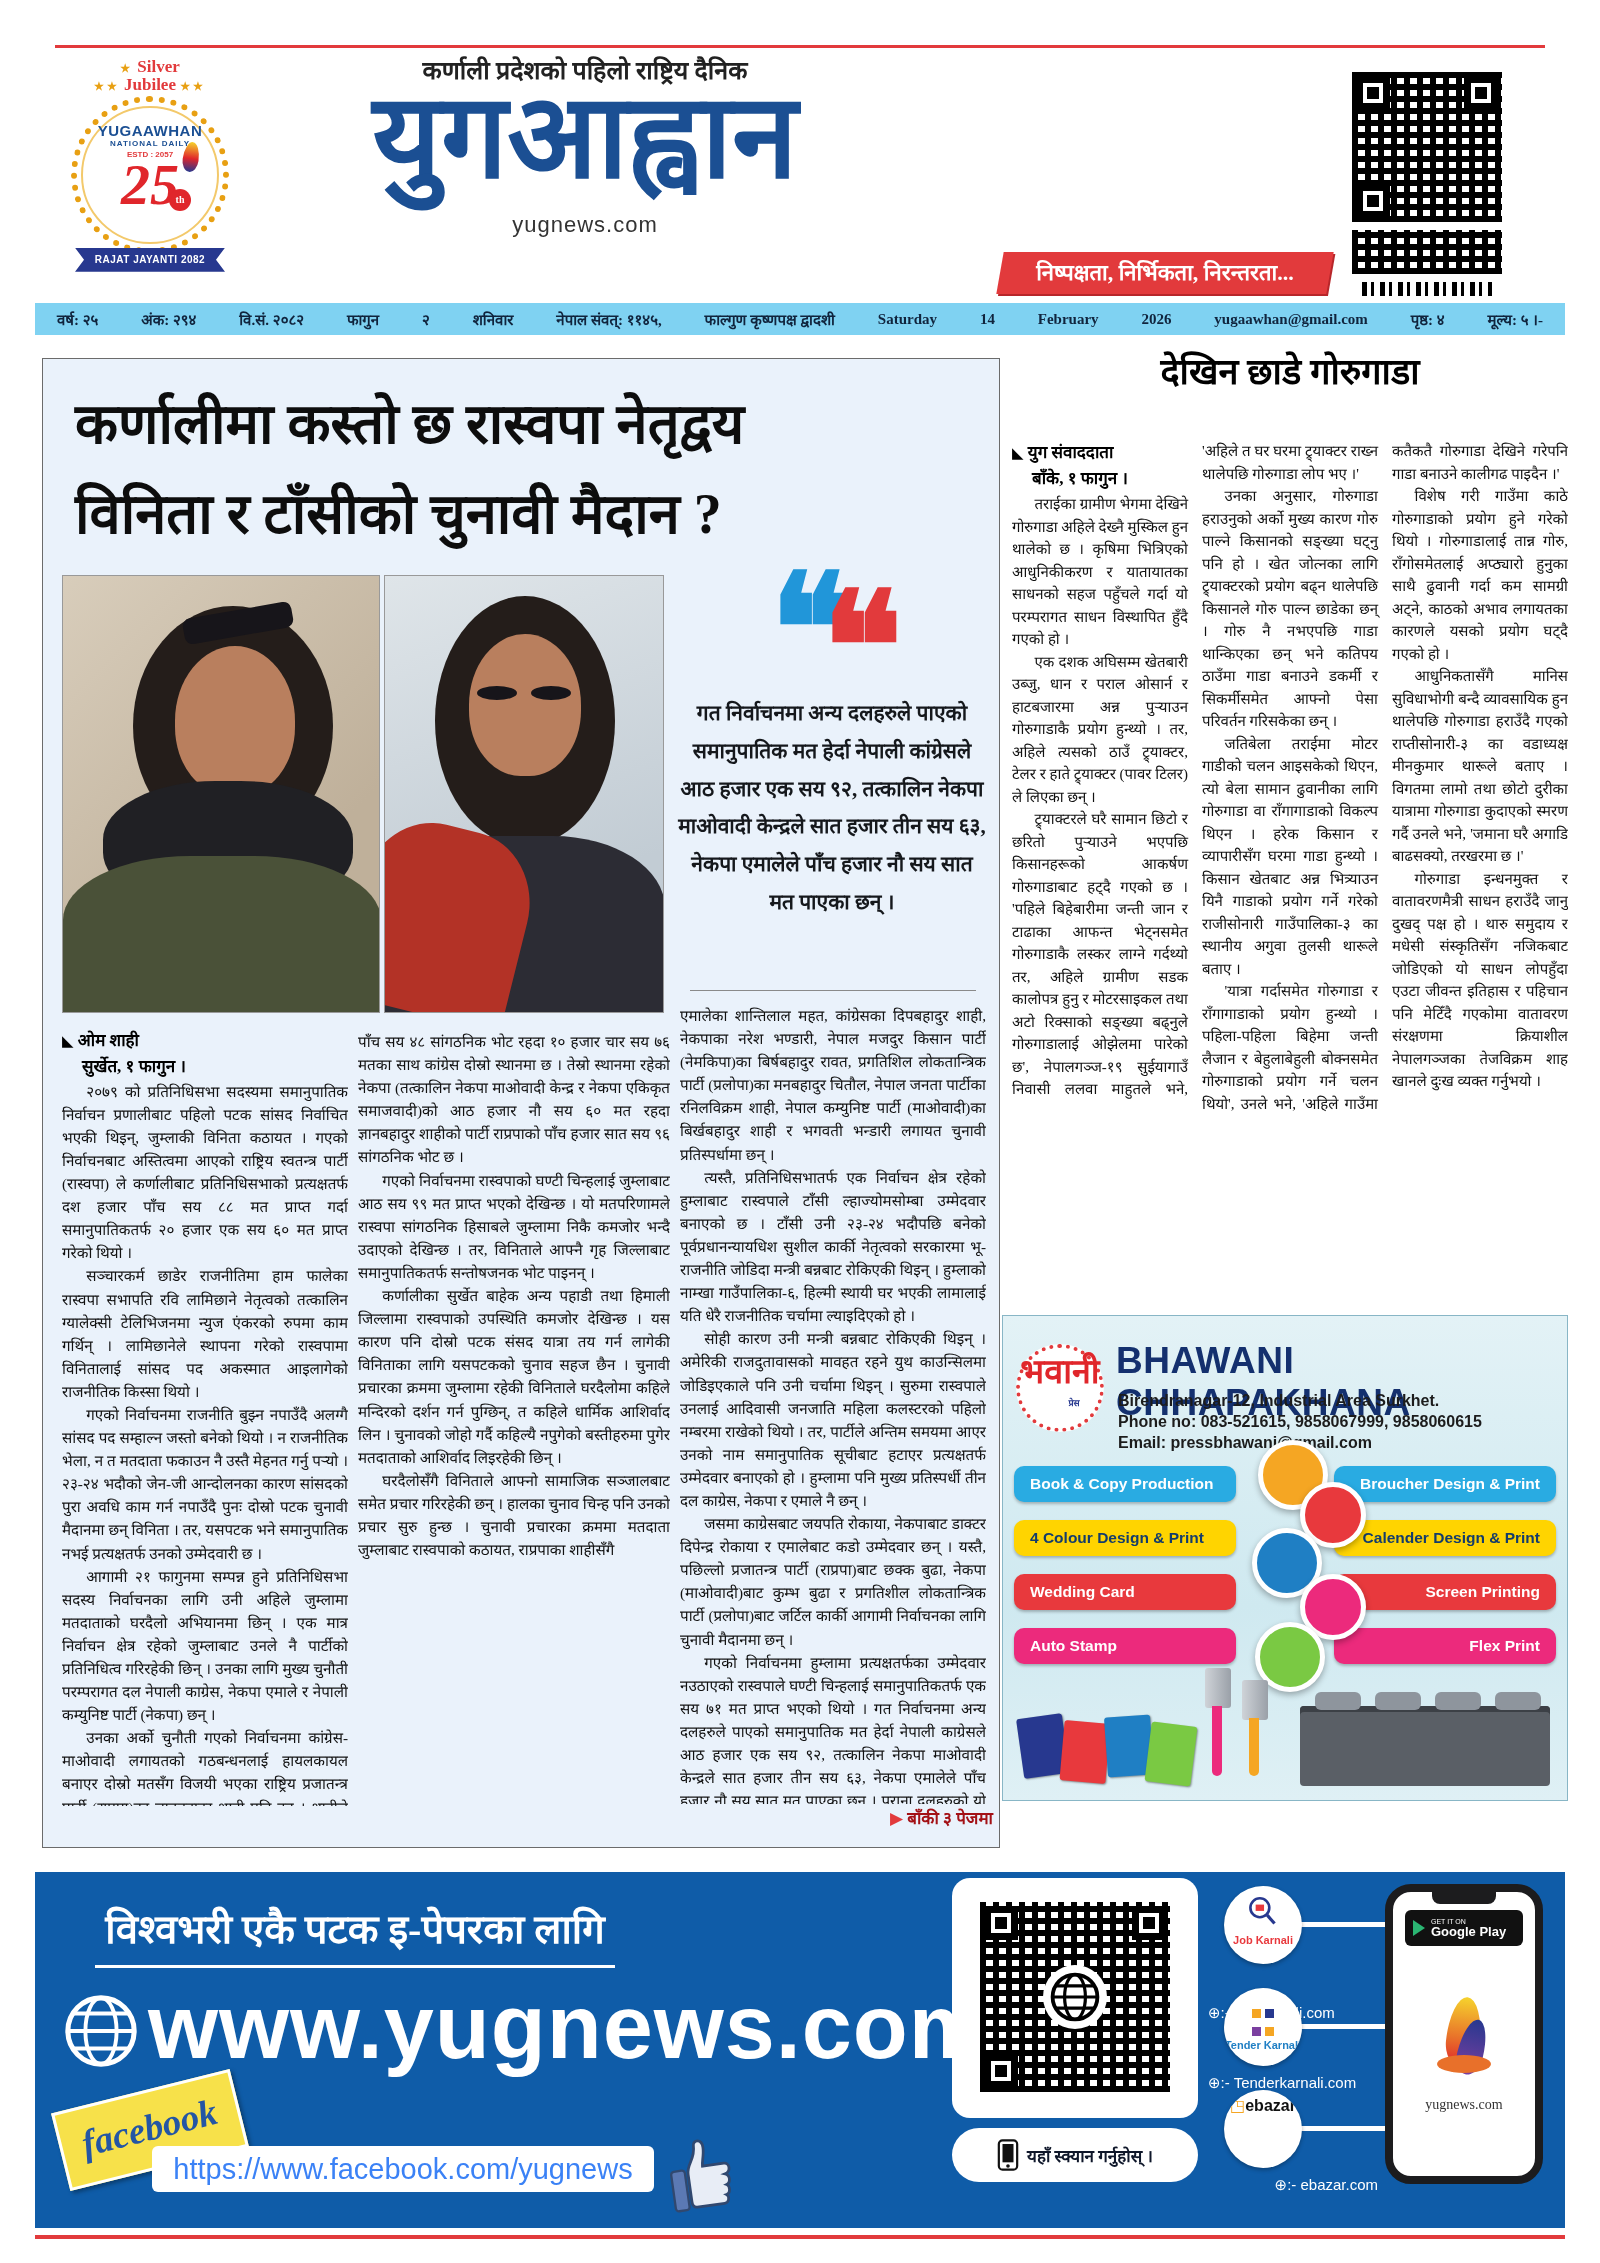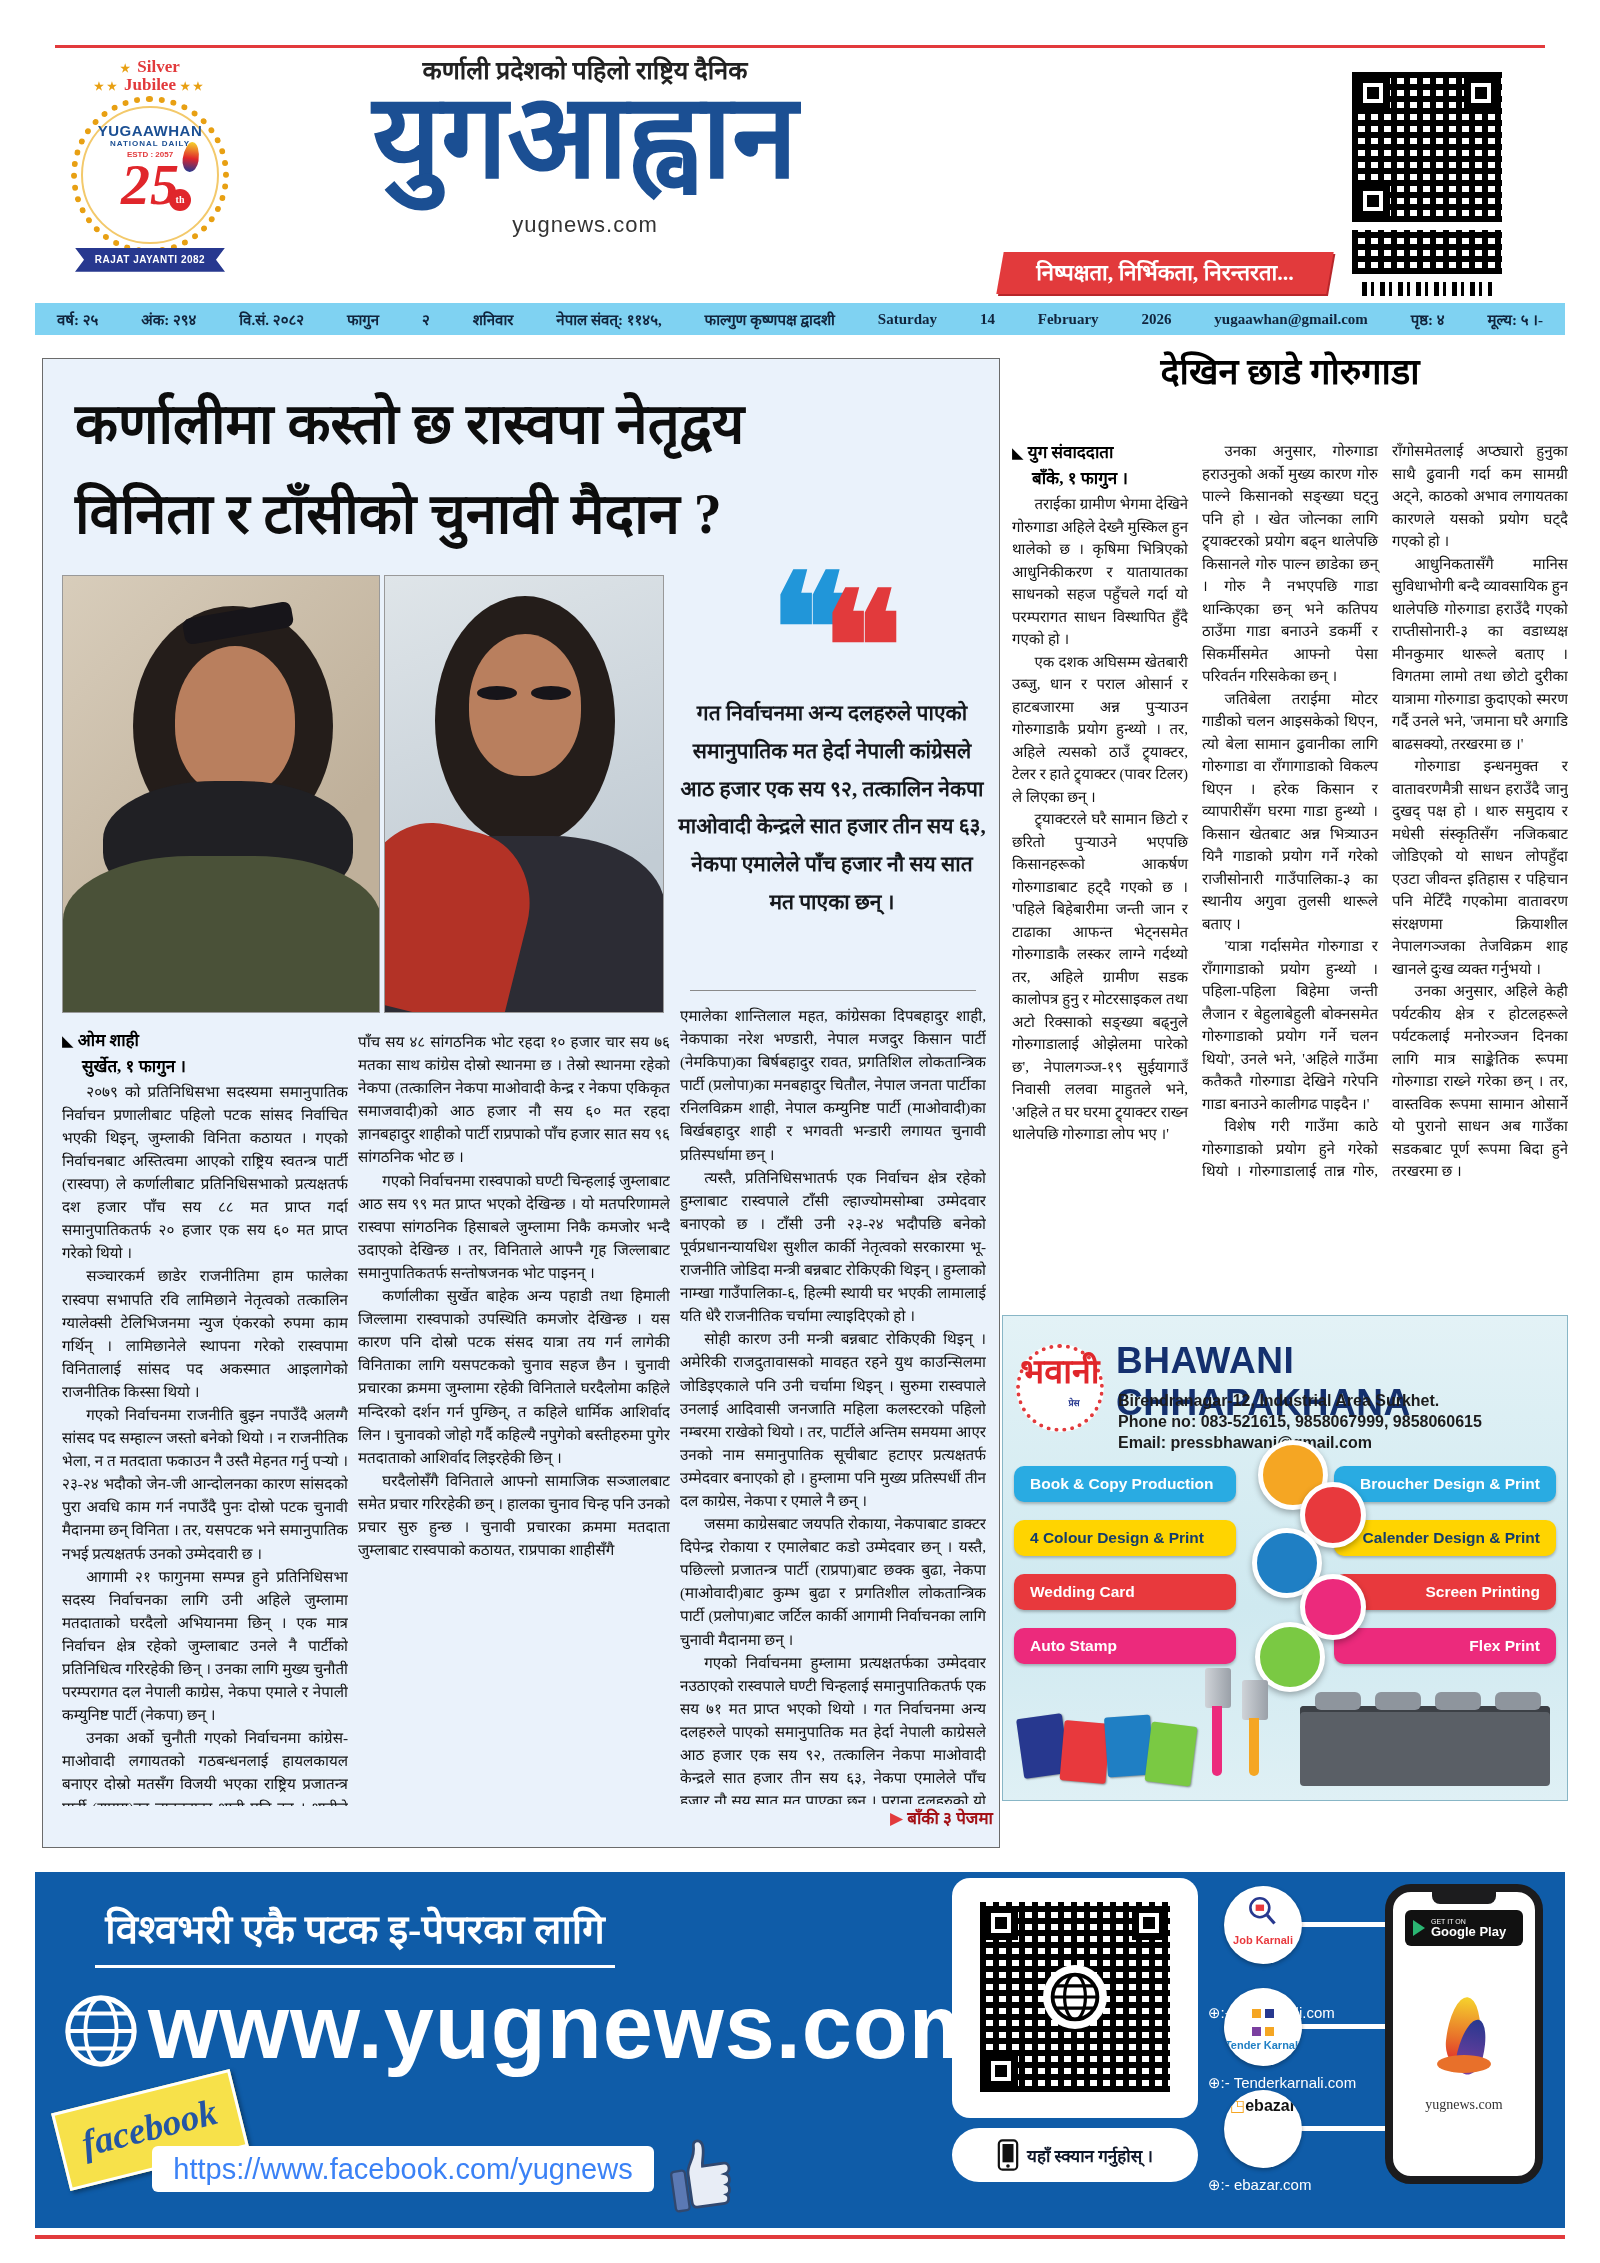--- a/index.html
+++ b/index.html
@@ -265,21 +265,20 @@
     </div>
     <p>तराईका ग्रामीण भेगमा देखिने गोरुगाडा अहिले देख्नै मुस्किल हुन थालेको छ । कृषिमा भित्रिएको आधुनिकीकरण र यातायातका साधनको सहज पहुँचले गर्दा यो परम्परागत साधन विस्थापित हुँदै गएको हो ।</p>
     <p>एक दशक अघिसम्म खेतबारी उब्जु, धान र पराल ओसार्न र हाटबजारमा अन्न पुऱ्याउन गोरुगाडाकै प्रयोग हुन्थ्यो । तर, अहिले त्यसको ठाउँ ट्र्याक्टर, टेलर र हाते ट्र्याक्टर (पावर टिलर) ले लिएका छन् ।</p>
     <p>ट्र्याक्टरले घरै सामान छिटो र छरितो पुऱ्याउने भएपछि किसानहरूको आकर्षण गोरुगाडाबाट हट्दै गएको छ । 'पहिले बिहेबारीमा जन्ती जान र टाढाका आफन्त भेट्नसमेत गोरुगाडाकै लस्कर लाग्ने गर्दथ्यो तर, अहिले ग्रामीण सडक कालोपत्र हुनु र मोटरसाइकल तथा अटो रिक्साको सङ्ख्या बढ्नुले गोरुगाडालाई ओझेलमा पारेको छ', नेपालगञ्ज-१९ सुईयागाउँ निवासी ललवा माहुतले भने, 'अहिले त घर घरमा ट्र्याक्टर राख्न थालेपछि गोरुगाडा लोप भए ।'</p>
     <p>उनका अनुसार, गोरुगाडा हराउनुको अर्को मुख्य कारण गोरु पाल्ने किसानको सङ्ख्या घट्नु पनि हो । खेत जोत्नका लागि ट्र्याक्टरको प्रयोग बढ्न थालेपछि किसानले गोरु पाल्न छाडेका छन् । गोरु नै नभएपछि गाडा थान्किएका छन् भने कतिपय ठाउँमा गाडा बनाउने डकर्मी र सिकर्मीसमेत आफ्नो पेसा परिवर्तन गरिसकेका छन् ।</p>
     <p>जतिबेला तराईमा मोटर गाडीको चलन आइसकेको थिएन, त्यो बेला सामान ढुवानीका लागि गोरुगाडा वा राँगागाडाको विकल्प थिएन । हरेक किसान र व्यापारीसँग घरमा गाडा हुन्थ्यो । किसान खेतबाट अन्न भित्र्याउन यिनै गाडाको प्रयोग गर्ने गरेको राजीसोनारी गाउँपालिका-३ का स्थानीय अगुवा तुलसी थारूले बताए ।</p>
     <p>'यात्रा गर्दासमेत गोरुगाडा र राँगागाडाको प्रयोग हुन्थ्यो । पहिला-पहिला बिहेमा जन्ती लैजान र बेहुलाबेहुली बोक्नसमेत गोरुगाडाको प्रयोग गर्ने चलन थियो', उनले भने, 'अहिले गाउँमा कतैकतै गोरुगाडा देखिने गरेपनि गाडा बनाउने कालीगढ पाइदैन ।'</p>
     <p>विशेष गरी गाउँमा काठे गोरुगाडाको प्रयोग हुने गरेको थियो । गोरुगाडालाई तान्न गोरु, राँगोसमेतलाई अप्ठ्यारो हुनुका साथै ढुवानी गर्दा कम सामग्री अट्ने, काठको अभाव लगायतका कारणले यसको प्रयोग घट्दै गएको हो ।</p>
     <p>आधुनिकतासँगै मानिस सुविधाभोगी बन्दै व्यावसायिक हुन थालेपछि गोरुगाडा हराउँदै गएको राप्तीसोनारी-३ का वडाध्यक्ष मीनकुमार थारूले बताए । विगतमा लामो तथा छोटो दुरीका यात्रामा गोरुगाडा कुदाएको स्मरण गर्दै उनले भने, 'जमाना घरै अगाडि बाढसक्यो, तरखरमा छ ।'</p>
     <p>गोरुगाडा इन्धनमुक्त र वातावरणमैत्री साधन हराउँदै जानु दुखद् पक्ष हो । थारु समुदाय र मधेसी संस्कृतिसँग नजिकबाट जोडिएको यो साधन लोपहुँदा एउटा जीवन्त इतिहास र पहिचान पनि मेटिँदै गएकोमा वातावरण संरक्षणमा क्रियाशील नेपालगञ्जका तेजविक्रम शाह खानले दुःख व्यक्त गर्नुभयो ।</p>
-    <p>उनका अनुसार, अहिले केही पर्यटकीय क्षेत्र र होटलहरूले पर्यटकलाई मनोरञ्जन दिनका लागि मात्र साङ्केतिक रूपमा गोरुगाडा राख्ने गरेका छन् । तर, वास्तविक रूपमा सामान ओसार्ने यो पुरानो साधन अब गाउँका सडकबाट पूर्ण रूपमा बिदा हुने तरखरमा छ ।</p>
   </div>
 
   <div class="abs ad-box"></div>
   <div class="abs ad-logo">
     <div class="big nep">भवानी</div>
     <div class="sm nep">प्रेस</div>
   </div>
   <div class="abs ad-title">BHAWANI CHHAPAKHANA</div>
   <div class="abs ad-line" style="top:1392px;">Birendranagar-12, Industrial Area Surkhet.</div>
   <div class="abs ad-line" style="top:1413px;">Phone no: 083-521615, 9858067999, 9858060615</div>
@@ -393,21 +392,21 @@
   </div>
   <div class="abs app-url" style="left:1208px;top:2074px;">
     <span>⊕</span><span>:- Tenderkarnali.com</span>
   </div>
 
   <div class="abs app-circle" style="left:1224px;top:2090px;">
     <div style="margin-top:6px;font-size:16px;font-weight:bold;color:#111;">
       <span style="color:#f5a623;">◳</span><span>ebazar</span>
     </div>
   </div>
-  <div class="abs app-url" style="left:1208px;top:2176px;">
+  <div class="abs app-url" style="left:1208px;top:2176px;text-align:right;">
     <span>⊕</span><span>:- ebazar.com</span>
   </div>
 
   <div class="abs phone">
     <div class="notch"></div>
     <div class="gp">
       <div class="tri"></div>
       <div>
         <div class="t1">GET IT ON</div>
         <div class="t2">Google Play</div>

